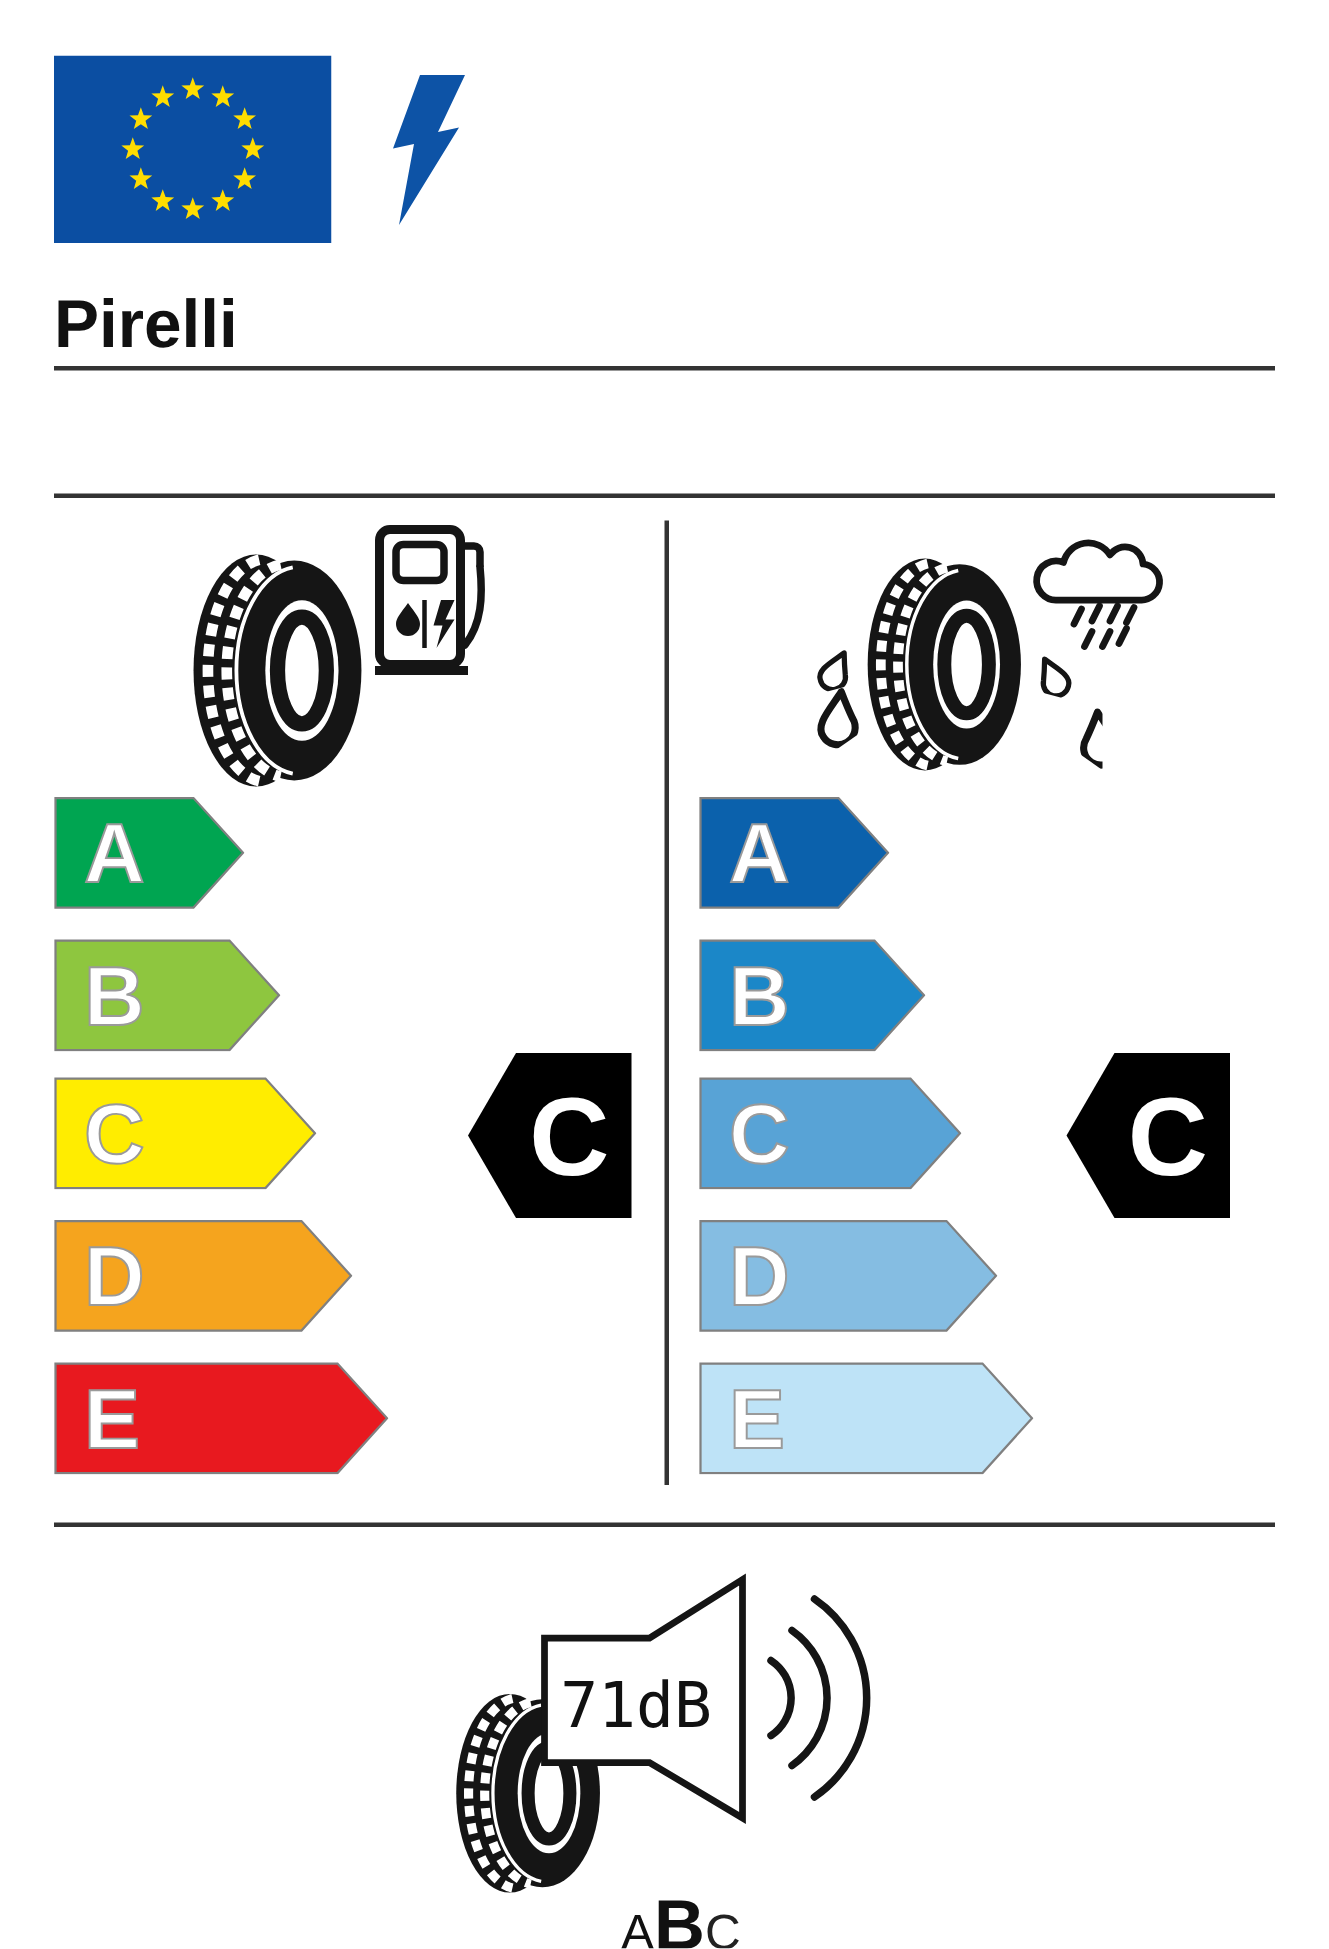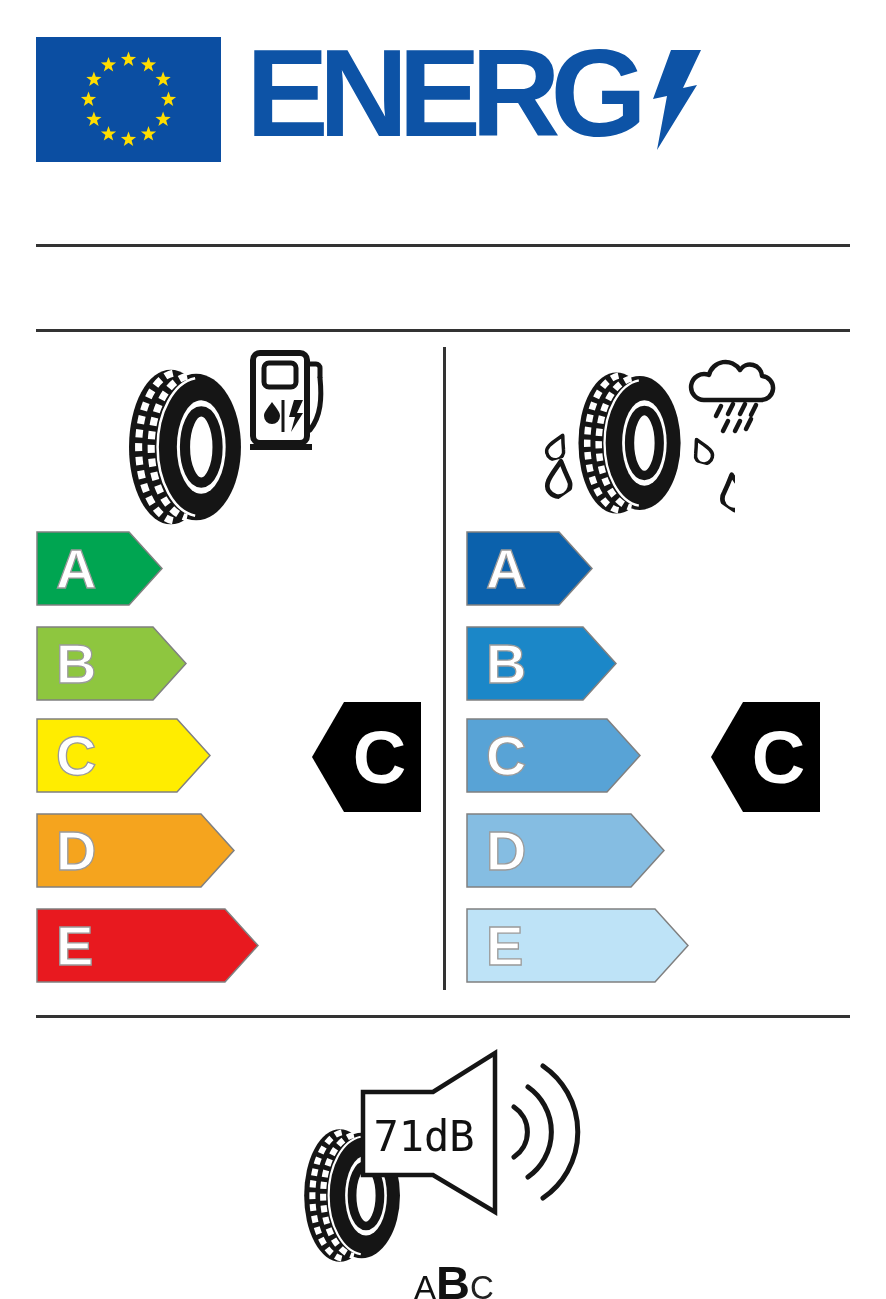--- a/index.html
+++ b/index.html
@@ -89,26 +89,26 @@
       <g transform="translate(57.9,42.5)">
           <polygon points="0,-8 1.9,-2.7 7.6,-2.5 3.1,1 4.7,6.5 0,3.3 -4.7,6.5 -3.1,1 -7.6,-2.5 -1.9,-2.7"></polygon>
         </g>
       <g transform="translate(72.5,27.9)">
           <polygon points="0,-8 1.9,-2.7 7.6,-2.5 3.1,1 4.7,6.5 0,3.3 -4.7,6.5 -3.1,1 -7.6,-2.5 -1.9,-2.7"></polygon>
         </g>
     </g>
   </svg>
 
   <div class="energ-row">
-    <span class="energ-text">ENERG</span>
     <svg class="bolt-svg" width="52" height="104" viewBox="0 0 52 100">
       <polygon points="22,0 52,0 34,38 48,35 8,100 18,46 4,49" fill="#0d53a6"></polygon>
     </svg>
   </div>
 
+  <div class="brand">Pirelli</div>
   <div class="rule" style="top:244px"></div>
   <div class="rule" style="top:329px"></div>
   <div class="vdivider"></div>
 
   <svg class="abs" style="left:128px;top:368px" width="115" height="158" viewBox="0 0 113 155">
       <use href="#tire"></use>
     </svg>
   <svg class="abs" style="left:250px;top:350px" width="76" height="104" viewBox="0 0 76 104">
     <path d="M57 14 h9 a4 4 0 0 1 4 4 v10" fill="none" stroke="#151515" stroke-width="5"></path>
     <path d="M70 28 C72 48 71 66 60 80" fill="none" stroke="#151515" stroke-width="5" stroke-linecap="round"></path>

